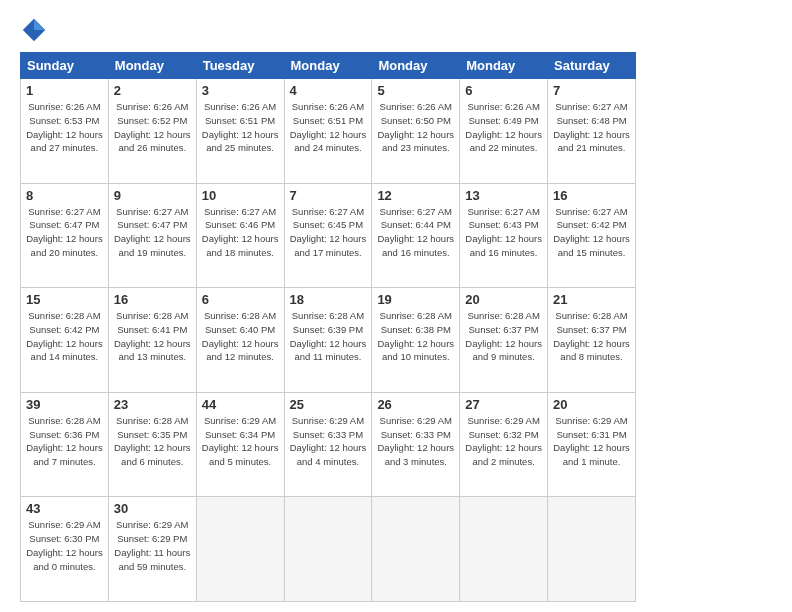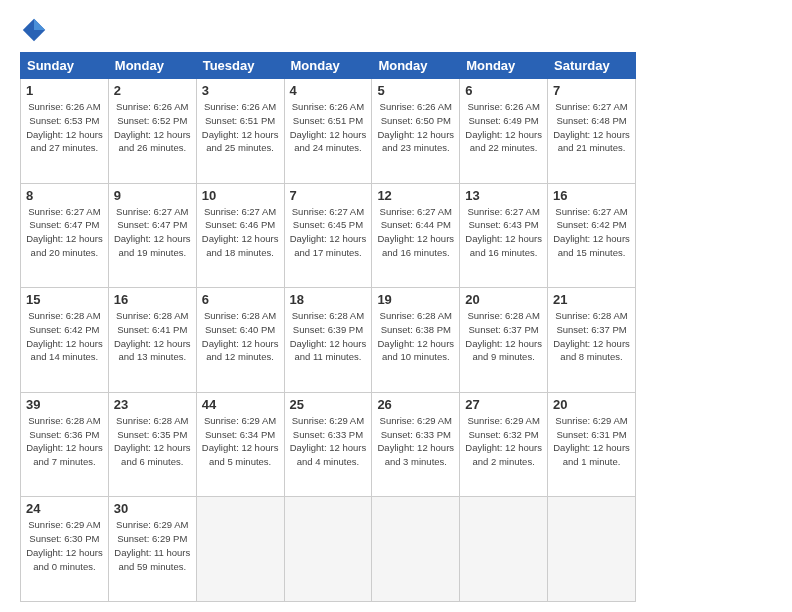--- a/index.html
+++ b/index.html
@@ -239,21 +239,21 @@
         <span class="day-num">27</span>
         <div class="day-info">Sunrise: 6:29 AM<br>Sunset: 6:32 PM<br>Daylight: 12 hours<br>and 2 minutes.</div>
       </td>
           <td>
         <span class="day-num">20</span>
         <div class="day-info">Sunrise: 6:29 AM<br>Sunset: 6:31 PM<br>Daylight: 12 hours<br>and 1 minute.</div>
       </td>
         </tr>
         <tr>
           <td>
-        <span class="day-num">24</span>
+        <span class="day-num">43</span>
         <div class="day-info">Sunrise: 6:29 AM<br>Sunset: 6:30 PM<br>Daylight: 12 hours<br>and 0 minutes.</div>
       </td>
           <td>
         <span class="day-num">30</span>
         <div class="day-info">Sunrise: 6:29 AM<br>Sunset: 6:29 PM<br>Daylight: 11 hours<br>and 59 minutes.</div>
       </td>
           <td class="empty"></td>
           <td class="empty"></td>
           <td class="empty"></td>
           <td class="empty"></td>

